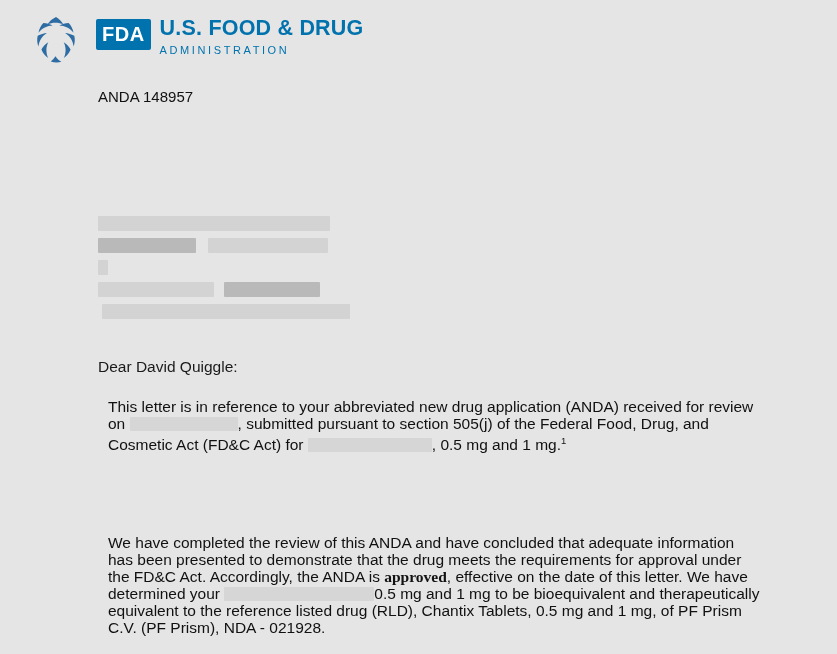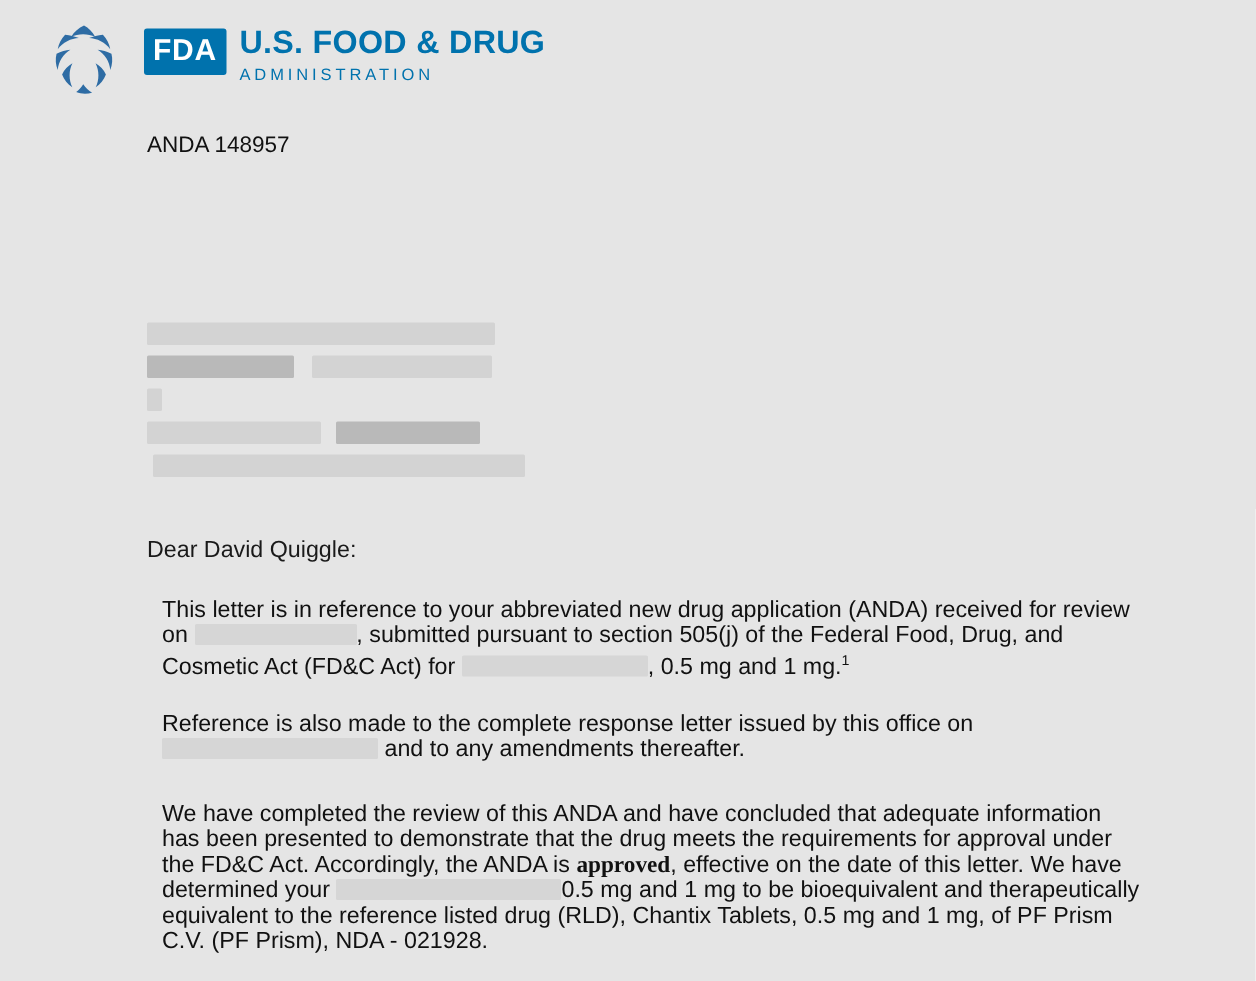--- a/index.html
+++ b/index.html
@@ -180,21 +180,18 @@
     <div class="addr-line"><span class="redact" style="width:116px"></span><span style="display:inline-block;width:10px"></span><span class="redact dark" style="width:96px"></span></div>
     <div class="addr-line"><span style="display:inline-block;width:4px"></span><span class="redact" style="width:248px"></span></div>
   </div>
 
   <div class="salutation">Dear David Quiggle:</div>
 
   <div class="para p1">
     <span>This letter is in reference to your abbreviated new drug application (ANDA) received for review on </span><span class="inline-redact" style="width:108px"></span><span>, submitted pursuant to section 505(j) of the Federal Food, Drug, and Cosmetic Act (FD&amp;C Act) for </span><span class="inline-redact" style="width:124px"></span><span>, 0.5 mg and 1 mg.</span><span class="sup">1</span>
   </div>
 
-  <div class="para p2">
-    <span>Reference is also made to the complete response letter issued by this office on </span><span class="inline-redact" style="width:144px"></span><span> and to any amendments thereafter.</span>
-  </div>
 
   <div class="para p3">
     <span>We have completed the review of this ANDA and have concluded that adequate information has been presented to demonstrate that the drug meets the requirements for approval under the FD&amp;C Act. Accordingly, the ANDA is </span><span class="bold">approved</span><span>, effective on the date of this letter. We have determined your </span><span class="inline-redact" style="width:150px"></span><span>0.5 mg and 1 mg to be bioequivalent and therapeutically equivalent to the reference listed drug (RLD), Chantix Tablets, 0.5 mg and 1 mg, of PF Prism C.V. (PF Prism), NDA - 021928.</span>
   </div>
 
 </div>
 
 </body></html>

